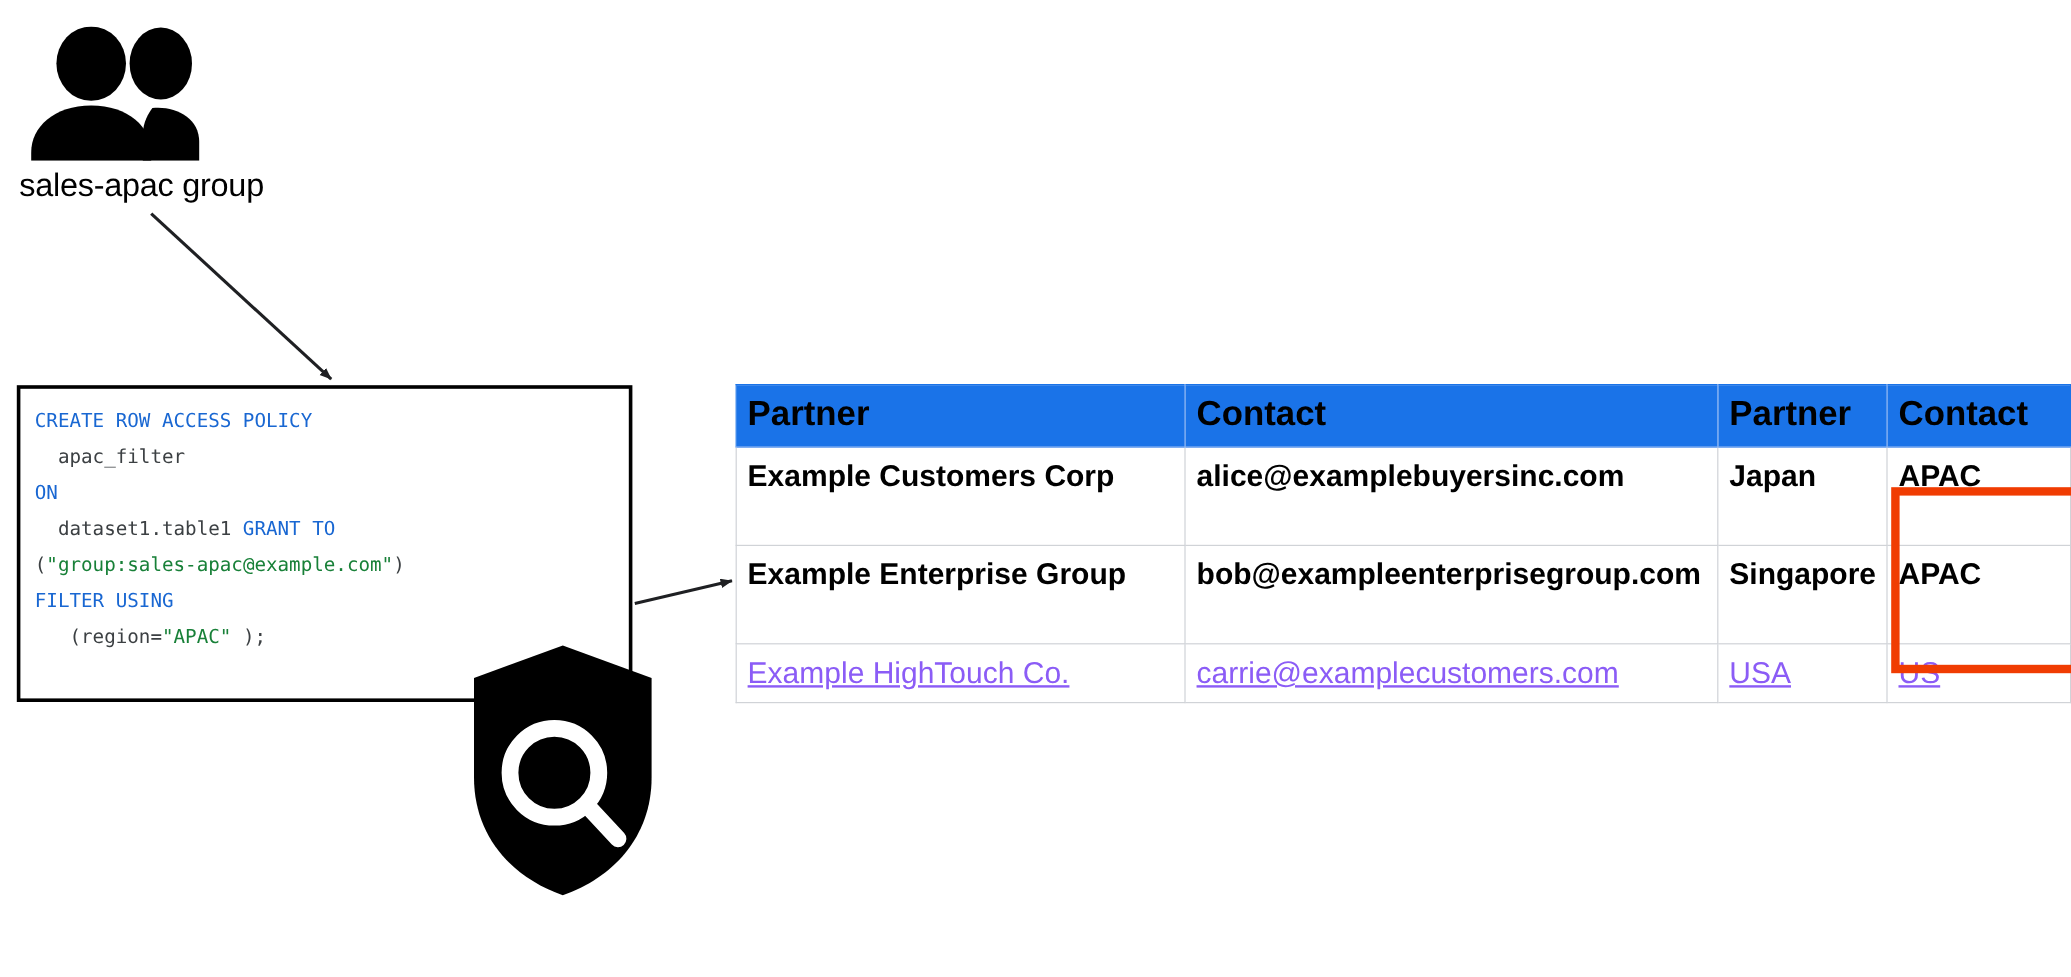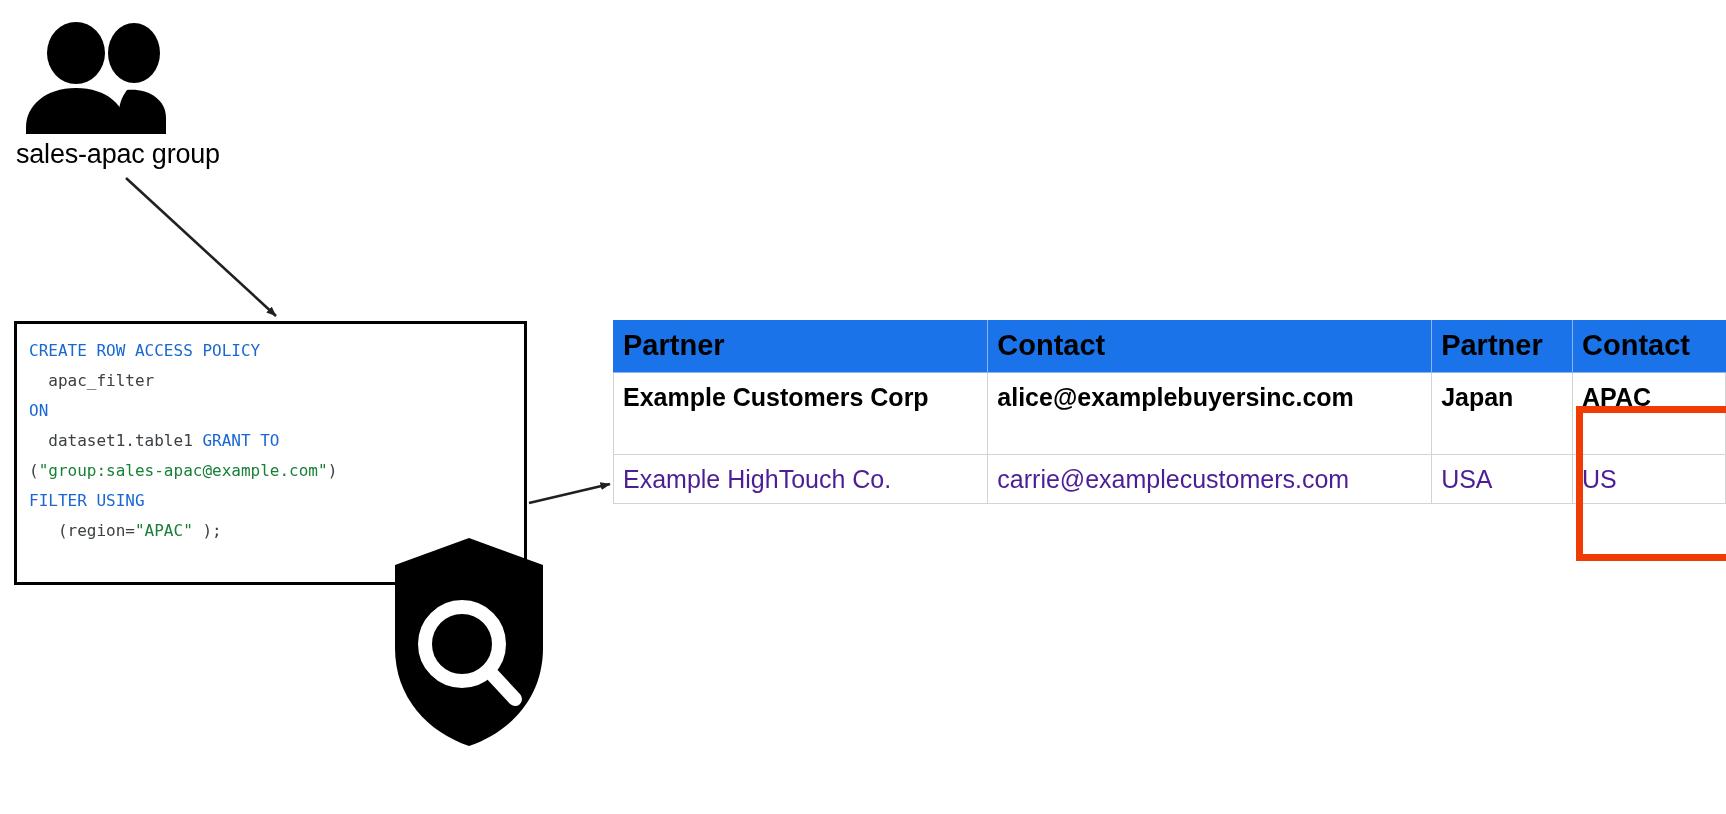--- a/index.html
+++ b/index.html
@@ -122,23 +122,24 @@
   .col-contact { width: 444px; }
   .col-country { width: 141px; }
   .col-region  { width: 153px; }
 
   tr.row-active td {
     color: #000000;
     font-weight: bold;
     height: 82px;
   }
   tr.row-muted td {
-    color: #4c1d95;
+    color: #8b5cf6;
     font-weight: normal;
     height: 49px;
+    text-decoration: underline;
   }
   tr.row-muted td { border-color: #e6e8eb; }
 
   
   #region-highlight {
     position: absolute;
     left: 1576px;
     top: 406px;
     width: 160px;
     height: 155px;
@@ -213,20 +214,26 @@
         <th>Contact</th>
       </tr>
     </thead>
     <tbody>
       <tr class="row-active">
         <td>Example Customers Corp</td>
         <td>alice@examplebuyersinc.com</td>
         <td>Japan</td>
         <td>APAC</td>
       </tr>
+      <tr class="row-active">
+        <td>Example Enterprise Group</td>
+        <td>bob@exampleenterprisegroup.com</td>
+        <td>Singapore</td>
+        <td>APAC</td>
+      </tr>
       <tr class="row-muted">
         <td>Example HighTouch Co.</td>
         <td>carrie@examplecustomers.com</td>
         <td>USA</td>
         <td>US</td>
       </tr>
     </tbody>
   </table>
 
   <div id="region-highlight"></div>

